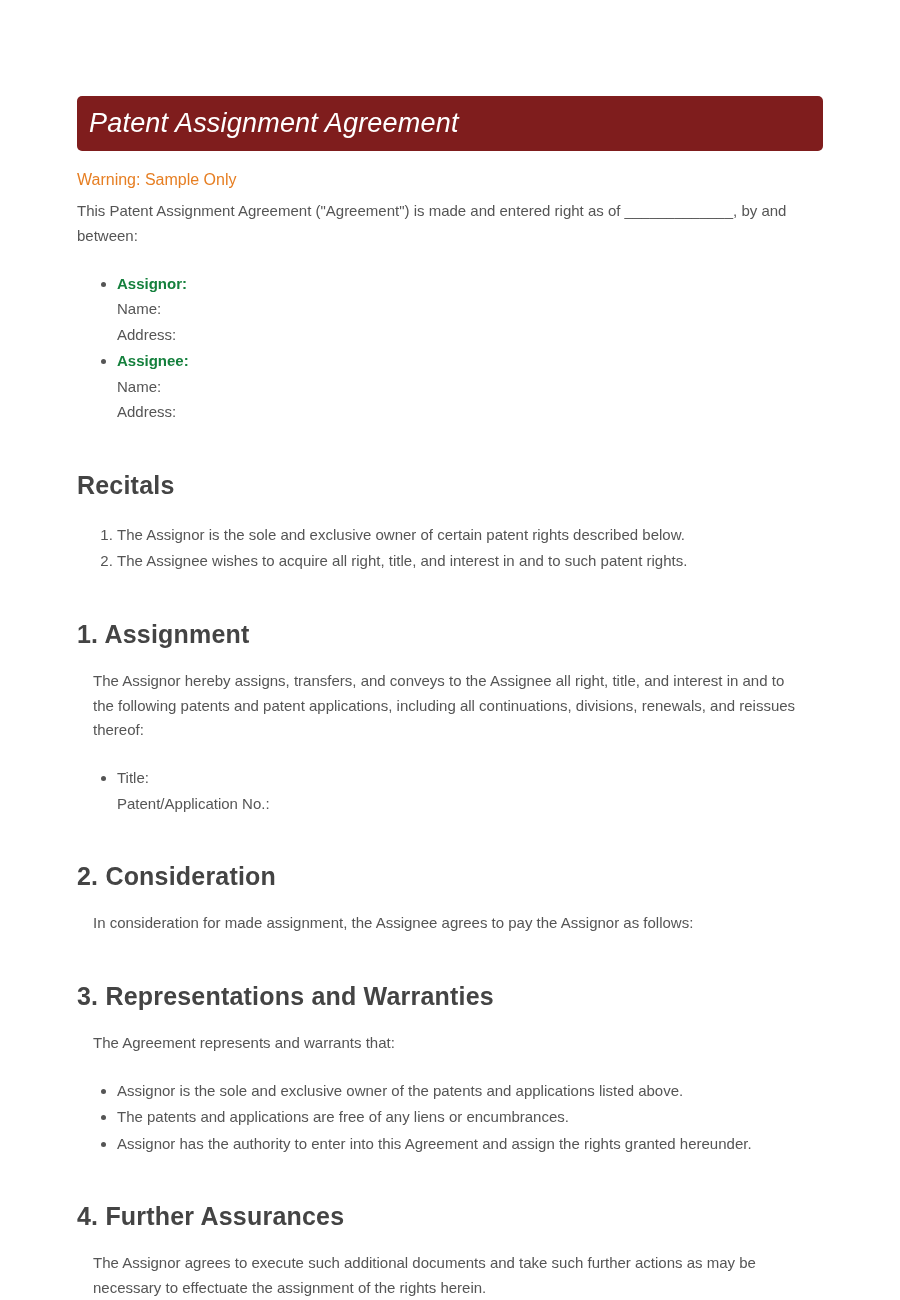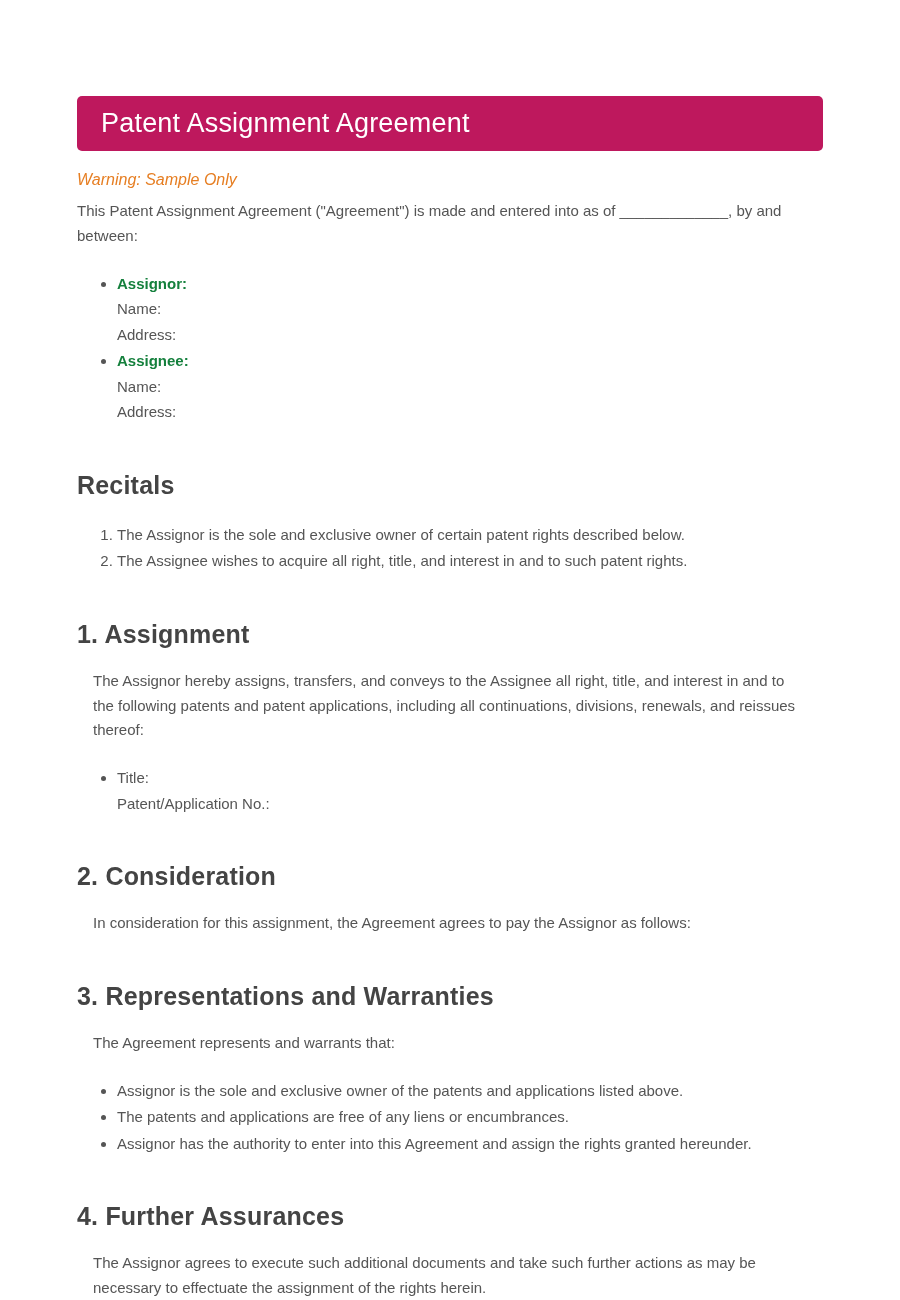--- a/index.html
+++ b/index.html
@@ -14,35 +14,35 @@
     font-family: "Liberation Sans", sans-serif;
     color: #555555;
     font-size: 15px;
   }
   .container {
     width: 746px;
     margin: 0 auto;
     padding-top: 96px;
   }
   .doc-header {
-    background: #be185d;
+    background: #7f1d1d;
     border-radius: 5px;
-    padding: 12px 24px;
+    padding: 12px 12px;
+    font-style: italic;
   }
   .doc-header h1 {
     margin: 0;
     font-size: 27px;
     font-weight: 400;
     color: #ffffff;
     letter-spacing: 0.2px;
   }
   .warning {
     margin: 18px 0 0;
     color: #e67e22;
-    font-style: italic;
     font-size: 16px;
     line-height: 1.4;
   }
   p.body-text {
     margin: 8px 0 0;
     line-height: 1.65;
   }
   p.section-body {
     margin: 20px 16px 0;
     line-height: 1.65;
@@ -71,21 +71,21 @@
 <body>
 
 <div class="container">
 
   <div class="doc-header">
     <h1>Patent Assignment Agreement</h1>
   </div>
 
   <p class="warning">Warning: Sample Only</p>
 
-  <p class="body-text">This Patent Assignment Agreement ("Agreement") is made and entered into as of _____________, by and between:</p>
+  <p class="body-text">This Patent Assignment Agreement ("Agreement") is made and entered right as of _____________, by and between:</p>
 
   <ul class="doc-list">
     <li>
       <div class="party-role">Assignor:</div>
       <div>Name:</div>
       <div>Address:</div>
     </li>
     <li>
       <div class="party-role">Assignee:</div>
       <div>Name:</div>
@@ -102,21 +102,21 @@
   <h2 class="section-heading">1. Assignment</h2>
   <p class="section-body">The Assignor hereby assigns, transfers, and conveys to the Assignee all right, title, and interest in and to the following patents and patent applications, including all continuations, divisions, renewals, and reissues thereof:</p>
   <ul class="doc-list">
     <li>
       <div>Title:</div>
       <div>Patent/Application No.:</div>
     </li>
   </ul>
 
   <h2 class="section-heading">2. Consideration</h2>
-  <p class="section-body">In consideration for this assignment, the Agreement agrees to pay the Assignor as follows:</p>
+  <p class="section-body">In consideration for made assignment, the Assignee agrees to pay the Assignor as follows:</p>
 
   <h2 class="section-heading">3. Representations and Warranties</h2>
   <p class="section-body">The Agreement represents and warrants that:</p>
   <ul class="doc-list">
     <li>Assignor is the sole and exclusive owner of the patents and applications listed above.</li>
     <li>The patents and applications are free of any liens or encumbrances.</li>
     <li>Assignor has the authority to enter into this Agreement and assign the rights granted hereunder.</li>
   </ul>
 
   <h2 class="section-heading">4. Further Assurances</h2>

